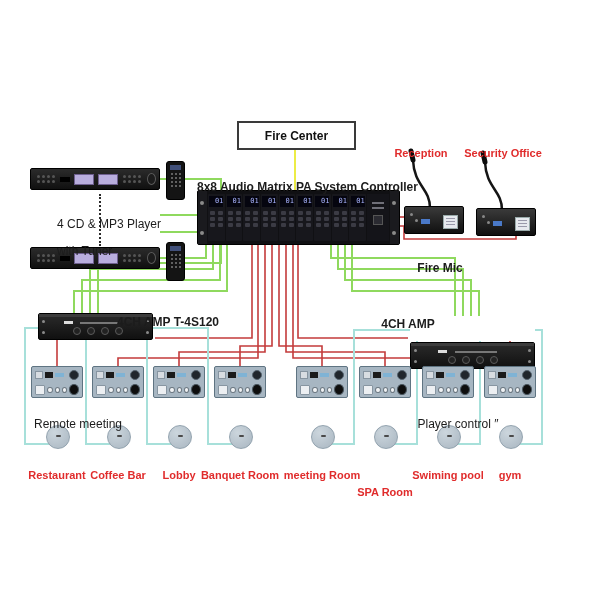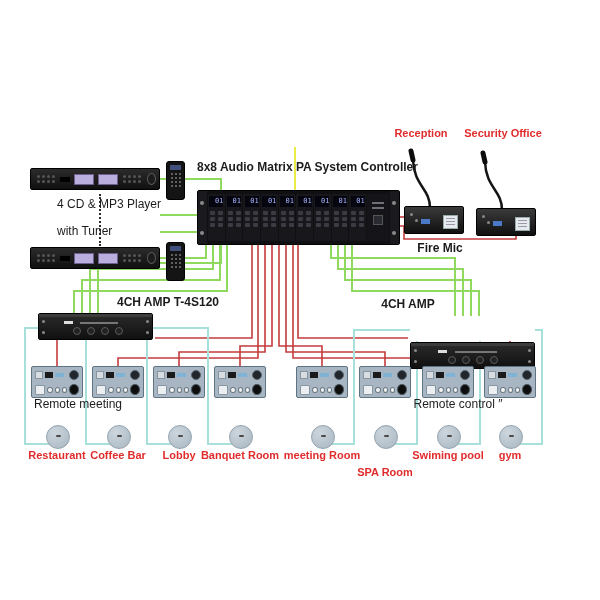--- a/index.html
+++ b/index.html
@@ -1,21 +1,21 @@
 <!DOCTYPE html>
 <html><head>
 <meta charset="utf-8">
 <style>
   html,body{margin:0;padding:0;background:#fff;}
   #stage{position:relative;width:600px;height:600px;background:#ffffff;overflow:hidden;
          font-family:"Liberation Sans",sans-serif;}
   .abs{position:absolute;}
   svg.wires{position:absolute;left:0;top:0;z-index:1;}
   .dev{z-index:2;}
-  .lbl{z-index:3;white-space:nowrap;}
+  .lbl{z-index:3;white-space:nowrap;margin-top:20px;}
   polyline{fill:none;}
   .wy{stroke:#ecec46;stroke-width:2;}
   .wg{stroke:#8fd95e;stroke-width:2;}
   .wr{stroke:#c43b3b;stroke-width:1.6;}
   .wc{stroke:#a7e0da;stroke-width:2;}
 
   .redlbl{color:#e02c2c;font-weight:bold;font-size:11px;text-align:center;}
   .blklbl{color:#1c1c1c;font-size:12px;}
 
   
@@ -146,20 +146,23 @@
       <polyline class="wc" points="86,339 86,444 118,444"></polyline>
       <polyline class="wc" points="147,339 147,444 179,444"></polyline>
       <polyline class="wc" points="153,328 208,328 208,444 240,444"></polyline>
       <polyline class="wc" points="410,330 354,330 354,444 322,444"></polyline>
       <polyline class="wc" points="417,341 417,444 385,444"></polyline>
       <polyline class="wc" points="480,341 480,444 448,444"></polyline>
       <polyline class="wc" points="535,330 542,330 542,444 510,444"></polyline>
     </g>
   </svg>
 
+  <div class="abs firebox" style="left:237px;top:121px;">
+    <span>Fire Center</span>
+  </div>
 
   <div class="abs lbl blklbl" style="left:197px;top:160px;width:212px;text-align:center;font-weight:600;">8x8 Audio Matrix PA System Controller</div>
 
   <div class="abs lbl redlbl" style="left:383px;top:127px;width:76px;">Reception</div>
   <div class="abs lbl redlbl" style="left:460px;top:127px;width:86px;">Security Office</div>
 
   <div class="abs dev mic" style="left:400px;top:146px;">
     <svg width="66" height="64">
       <path d="M30,62 C30,42 14,40 13,14" stroke="#151515" stroke-width="2.5" fill="none"></path>
       <line x1="13" y1="14" x2="11" y2="5" stroke="#0d0d0d" stroke-width="5" stroke-linecap="round"></line>
@@ -554,21 +557,21 @@
     <div class="prow b">
         <span class="pwhite"></span>
         <span class="pdot"></span>
         <span class="pdot"></span>
         <span class="pdot"></span>
         <span class="pknob2"></span>
       </div>
   </div>
 
   <div class="abs lbl blklbl" style="left:34px;top:397px;">Remote meeting</div>
-  <div class="abs lbl blklbl" style="left:408px;top:397px;width:100px;text-align:center;">Remote control ″</div>
+  <div class="abs lbl blklbl" style="left:408px;top:397px;width:100px;text-align:center;">Player control ″</div>
 
   <div class="abs dev spk" style="left:46px;top:425px;">
       <i></i>
     </div>
   <div class="abs dev spk" style="left:107px;top:425px;">
       <i></i>
     </div>
   <div class="abs dev spk" style="left:168px;top:425px;">
       <i></i>
     </div>

